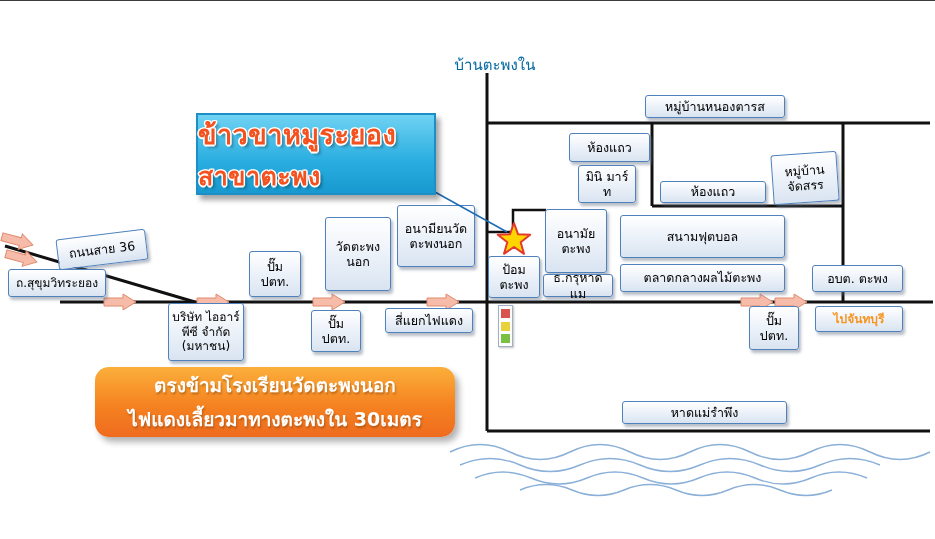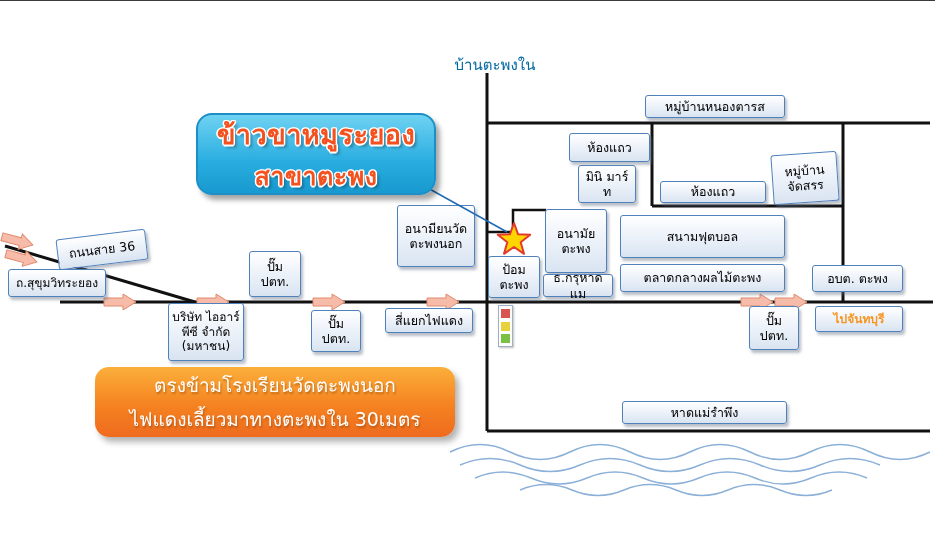--- a/index.html
+++ b/index.html
@@ -20,37 +20,37 @@
     font-size:12.5px;line-height:1.22;padding:1px 3px;color:#000;
   }
   .orange-text{color:#f7941d;font-weight:bold;font-size:12px;}
   .top-label{
     position:absolute;z-index:2;left:440px;top:52px;width:110px;text-align:center;
     font-size:15px;font-weight:500;color:#0369a1;
   }
   .callout{
     position:absolute;z-index:4;left:196px;top:112px;width:236px;height:78px;
     background:linear-gradient(180deg,#6fd2f2 0%,#29ade0 60%,#1899cf 100%);
-    border:2px solid #1d8fc6;border-radius:16px;
+    border:2px solid #1d8fc6;border-radius:0;
     box-shadow:4px 5px 5px rgba(0,0,0,.35);
-    display:flex;flex-direction:column;align-items:center;justify-content:center;
+    display:flex;flex-direction:column;align-items:flex-start;justify-content:center;
   }
   .callout .l1,.callout .l2{
     font-weight:bold;color:#f4511e;letter-spacing:.5px;
     text-shadow:-1.5px 0 #fff,1.5px 0 #fff,0 -1.5px #fff,0 1.5px #fff,
       -1px -1px #fff,1px -1px #fff,-1px 1px #fff,1px 1px #fff,3px 3px 3px rgba(0,0,0,.35);
   }
   .callout .l1{font-size:27px;}
   .callout .l2{font-size:25px;margin-top:0;}
   .banner{
     position:absolute;z-index:4;left:95px;top:366px;width:360px;height:70px;
     background:linear-gradient(180deg,#fbaf3b 0%,#f58220 55%,#ef6b1f 100%);
     border-radius:14px;box-shadow:4px 5px 6px rgba(0,0,0,.3);
     display:flex;flex-direction:column;align-items:center;justify-content:center;gap:4px;
-    color:#ffffff;font-weight:normal;font-size:19px;
+    color:#ffffff;font-weight:bold;font-size:19px;
     text-shadow:1px 2px 2px rgba(120,60,0,.45);text-align:center;
   }
   .traffic-light{
     position:absolute;z-index:3;left:498px;top:304px;width:15px;height:42px;
     background:#fdfdfd;border:1px solid #9fb0c4;box-sizing:border-box;
     display:flex;flex-direction:column;align-items:center;justify-content:space-evenly;
     box-shadow:1px 1px 2px rgba(0,0,0,.25);
   }
   .tl{width:9px;height:9px;display:block;}
   .tl-red{background:#d9534f;}
@@ -93,20 +93,21 @@
   </svg>
 
   <div class="pbox" style="left:645px;top:94px;width:140px;height:23px">หมู่บ้านหนองตารส</div>
   <div class="pbox" style="left:569px;top:132px;width:81px;height:29px">ห้องแถว</div>
   <div class="pbox" style="left:578px;top:164px;width:58px;height:38px">มินิ มาร์ท</div>
   <div class="pbox" style="left:660px;top:180px;width:106px;height:22px">ห้องแถว</div>
   <div class="pbox" style="left:772px;top:152px;width:66px;height:50px;transform:rotate(-4deg)">หมู่บ้าน จัดสรร</div>
   <div class="pbox" style="left:57px;top:233px;width:90px;height:31px;transform:rotate(-7deg)">ถนนสาย 36</div>
   <div class="pbox" style="left:8px;top:268px;width:98px;height:28px;font-size:12px">ถ.สุขุมวิทระยอง</div>
   <div class="pbox" style="left:249px;top:250px;width:52px;height:46px">ปั๊ม ปตท.</div>
+  <div class="pbox" style="left:325px;top:216px;width:66px;height:74px">วัดตะพง นอก</div>
   <div class="pbox" style="left:397px;top:204px;width:78px;height:62px">อนามียนวัด ตะพงนอก</div>
   <div class="pbox" style="left:545px;top:208px;width:62px;height:64px">อนามัย ตะพง</div>
   <div class="pbox" style="left:620px;top:214px;width:165px;height:43px">สนามฟุตบอล</div>
   <div class="pbox" style="left:488px;top:255px;width:52px;height:42px">ป้อม ตะพง</div>
   <div class="pbox" style="left:543px;top:273px;width:70px;height:23px">ธ.กรุหาดแม</div>
   <div class="pbox" style="left:812px;top:264px;width:91px;height:27px">อบต. ตะพง</div>
   <div class="pbox" style="left:620px;top:263px;width:165px;height:28px">ตลาดกลางผลไม้ตะพง</div>
   <div class="pbox" style="left:168px;top:302px;width:76px;height:58px;font-size:12px">บริษัท ไออาร์ พีซี จำกัด (มหาชน)</div>
   <div class="pbox" style="left:311px;top:309px;width:50px;height:42px">ปั๊ม ปตท.</div>
   <div class="pbox" style="left:385px;top:307px;width:88px;height:25px">สี่แยกไฟแดง</div>

